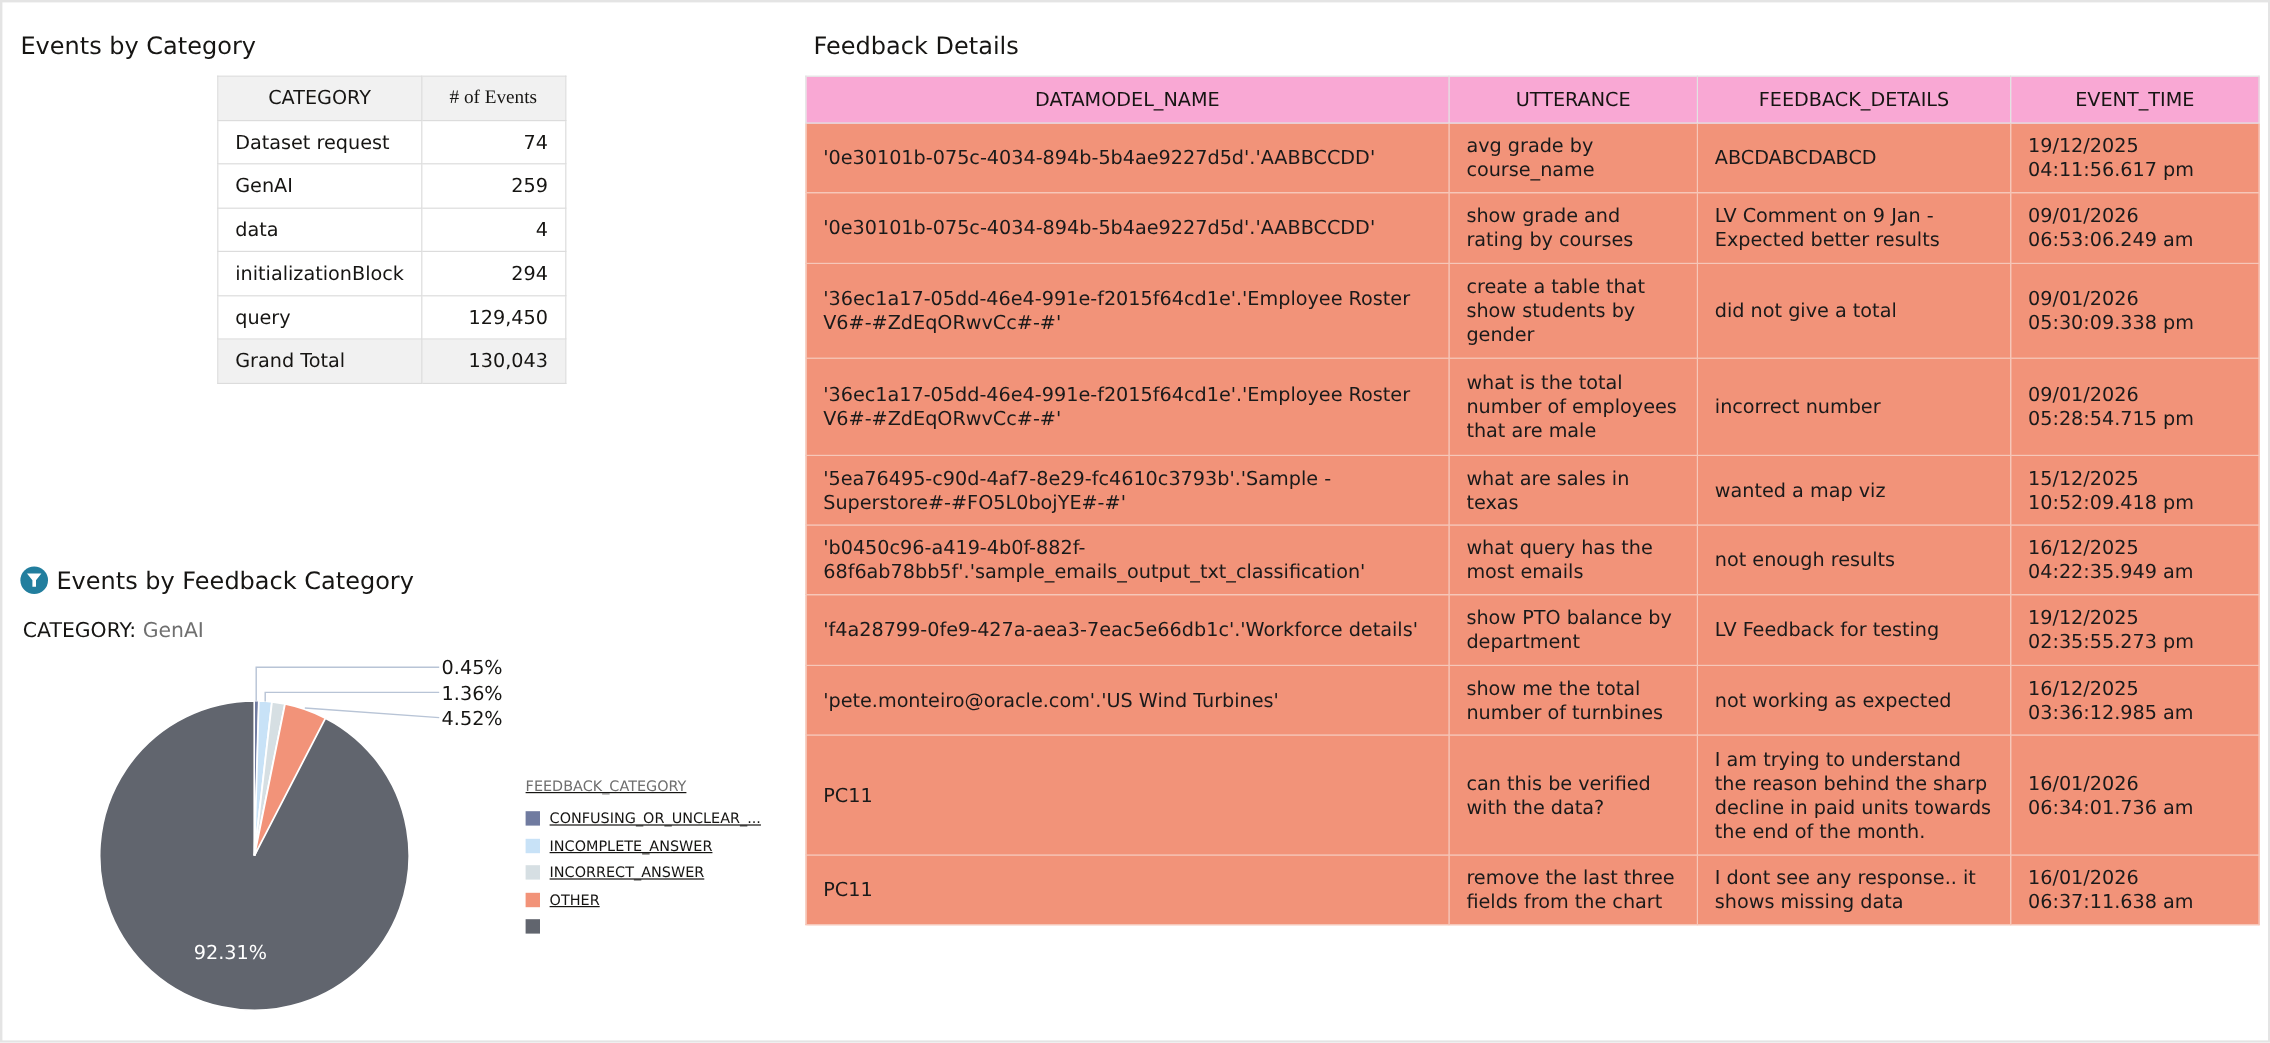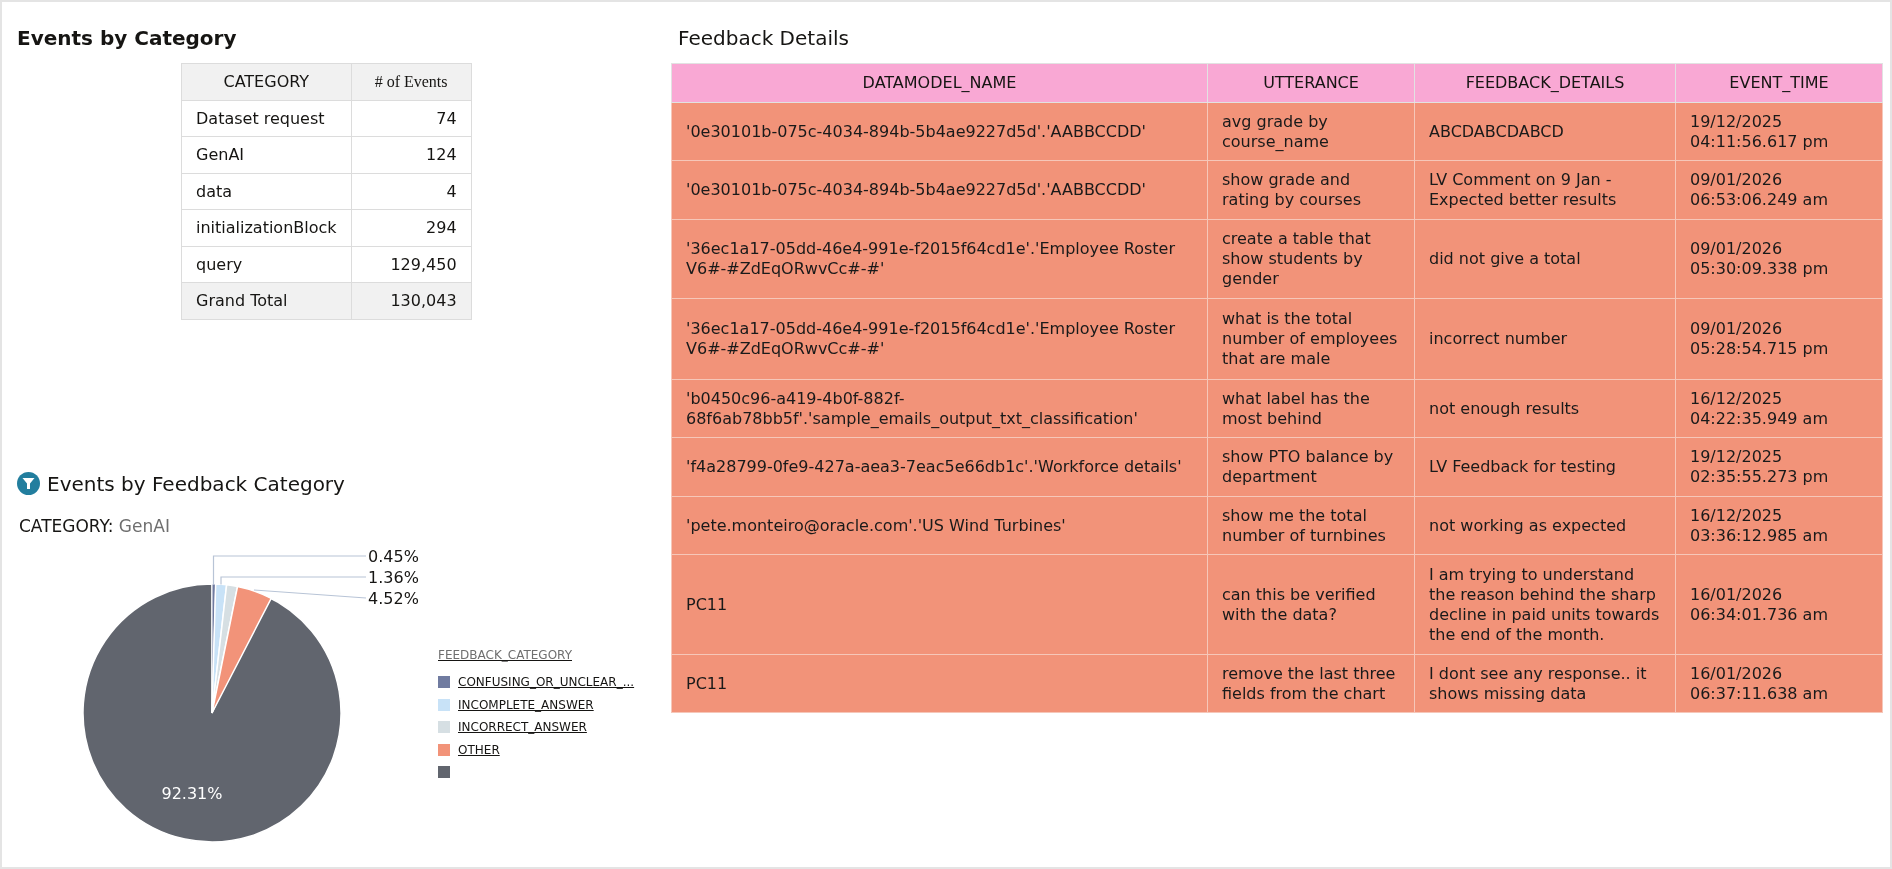--- a/index.html
+++ b/index.html
@@ -64,36 +64,36 @@
   .legend { position: absolute; left: 438px; top: 648px; font-size: 12px; color: #161513; text-decoration: underline; }
   .legend .ltitle { color: #6f6f6f; margin-bottom: 9px; height: 14px; }
   .legend .item { display: flex; align-items: center; height: 22.5px; }
   .legend .sw { width: 12px; height: 12px; margin-right: 8px; display: inline-block; }
 </style>
 </head>
 <body>
 
 <div class="frame"></div>
 
-<div class="title" style="left:17px; top:26px;font-weight:bold;">Events by Category</div>
+<div class="title" style="left:17px; top:26px;">Events by Category</div>
 <table class="pivot">
   <thead>
     <tr>
       <th class="cat">CATEGORY</th>
       <th class="num"># of Events</th>
     </tr>
   </thead>
   <tbody>
     <tr>
       <td class="cat">Dataset request</td>
       <td class="num">74</td>
     </tr>
     <tr>
       <td class="cat">GenAI</td>
-      <td class="num">124</td>
+      <td class="num">259</td>
     </tr>
     <tr>
       <td class="cat">data</td>
       <td class="num">4</td>
     </tr>
     <tr>
       <td class="cat">initializationBlock</td>
       <td class="num">294</td>
     </tr>
     <tr>
@@ -211,22 +211,31 @@
     <tr style="height:81px">
       <td>'36ec1a17-05dd-46e4-991e-f2015f64cd1e'.'Employee Roster V6#-#ZdEqORwvCc#-#'</td>
       <td>what is the total number of employees that are male</td>
       <td>incorrect number</td>
       <td>
           <div>09/01/2026</div>
           <div>05:28:54.715 pm</div>
         </td>
     </tr>
     <tr style="height:58px">
+      <td>'5ea76495-c90d-4af7-8e29-fc4610c3793b'.'Sample - Superstore#-#FO5L0bojYE#-#'</td>
+      <td>what are sales in texas</td>
+      <td>wanted a map viz</td>
+      <td>
+          <div>15/12/2025</div>
+          <div>10:52:09.418 pm</div>
+        </td>
+    </tr>
+    <tr style="height:58px">
       <td>'b0450c96-a419-4b0f-882f-68f6ab78bb5f'.'sample_emails_output_txt_classification'</td>
-      <td>what label has the most behind</td>
+      <td>what query has the most emails</td>
       <td>not enough results</td>
       <td>
           <div>16/12/2025</div>
           <div>04:22:35.949 am</div>
         </td>
     </tr>
     <tr style="height:59px">
       <td>'f4a28799-0fe9-427a-aea3-7eac5e66db1c'.'Workforce details'</td>
       <td>show PTO balance by department</td>
       <td>LV Feedback for testing</td>

